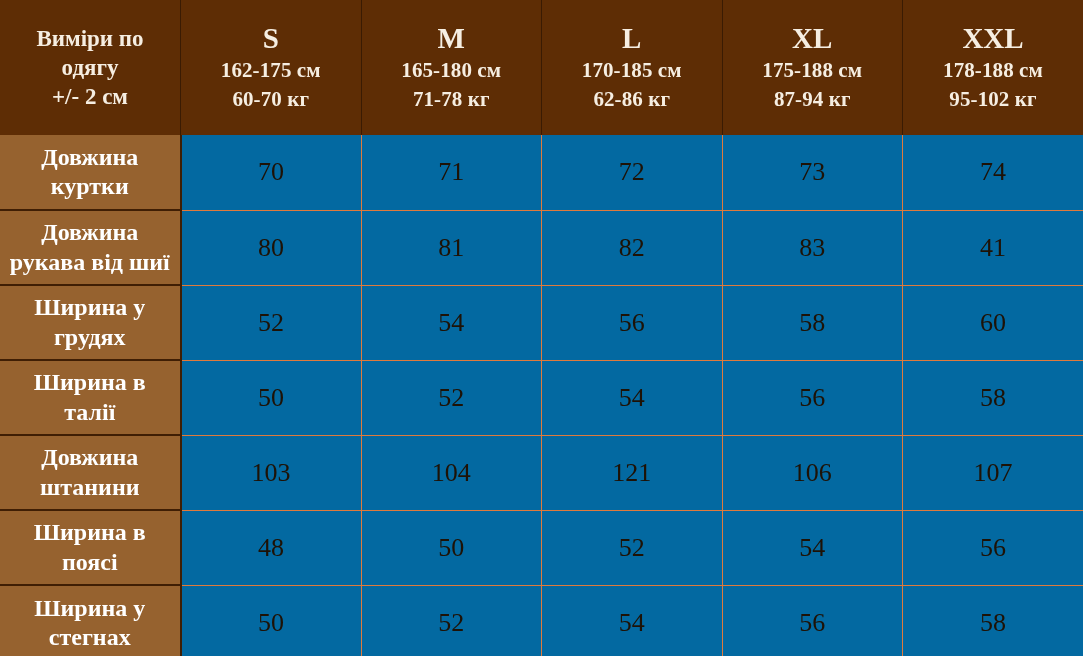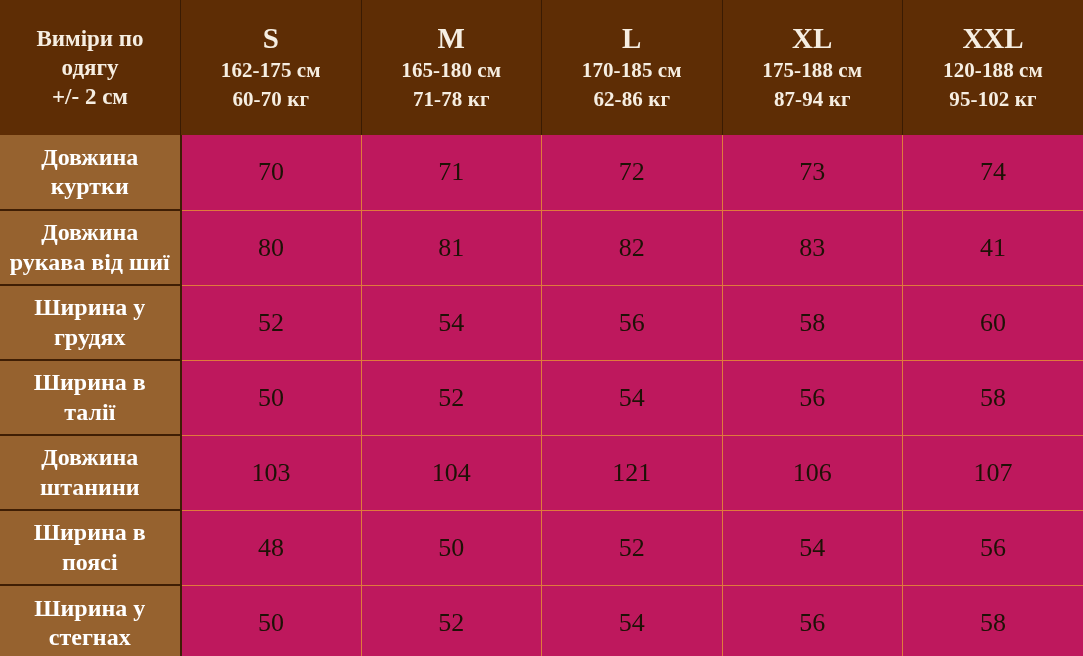--- a/index.html
+++ b/index.html
@@ -66,21 +66,21 @@
     vertical-align: middle;
     padding: 0 1px;
     border-bottom: 2px solid #3F1E04;
     border-right: 2px solid #3F1E04;
     box-sizing: border-box;
     white-space: nowrap;
   }
   .size-table tbody tr:last-child .row-label { border-bottom: none; }
 
   .data-cell {
-    background: #be185d;
+    background: #0369a1;
     color: #1E1206;
     font-size: 26px;
     text-align: center;
     vertical-align: middle;
     border-bottom: 1px solid #E07A3C;
     border-right: 1px solid #E07A3C;
     box-sizing: border-box;
   }
   .data-cell:last-child { border-right: none; }
   .size-table tbody tr:last-child .data-cell { border-bottom: none; }
@@ -111,21 +111,21 @@
         <span class="size-ht">170-185 см</span>
         <span class="size-wt">62-86 кг</span>
       </th>
       <th class="hdr-size">
         <span class="size-name">XL</span>
         <span class="size-ht">175-188 см</span>
         <span class="size-wt">87-94 кг</span>
       </th>
       <th class="hdr-size">
         <span class="size-name">XXL</span>
-        <span class="size-ht">120-188 см</span>
+        <span class="size-ht">178-188 см</span>
         <span class="size-wt">95-102 кг</span>
       </th>
     </tr>
   </thead>
   <tbody>
 
     <tr>
       <th class="row-label">
         <span>Довжина</span><br>
         <span>куртки</span>

